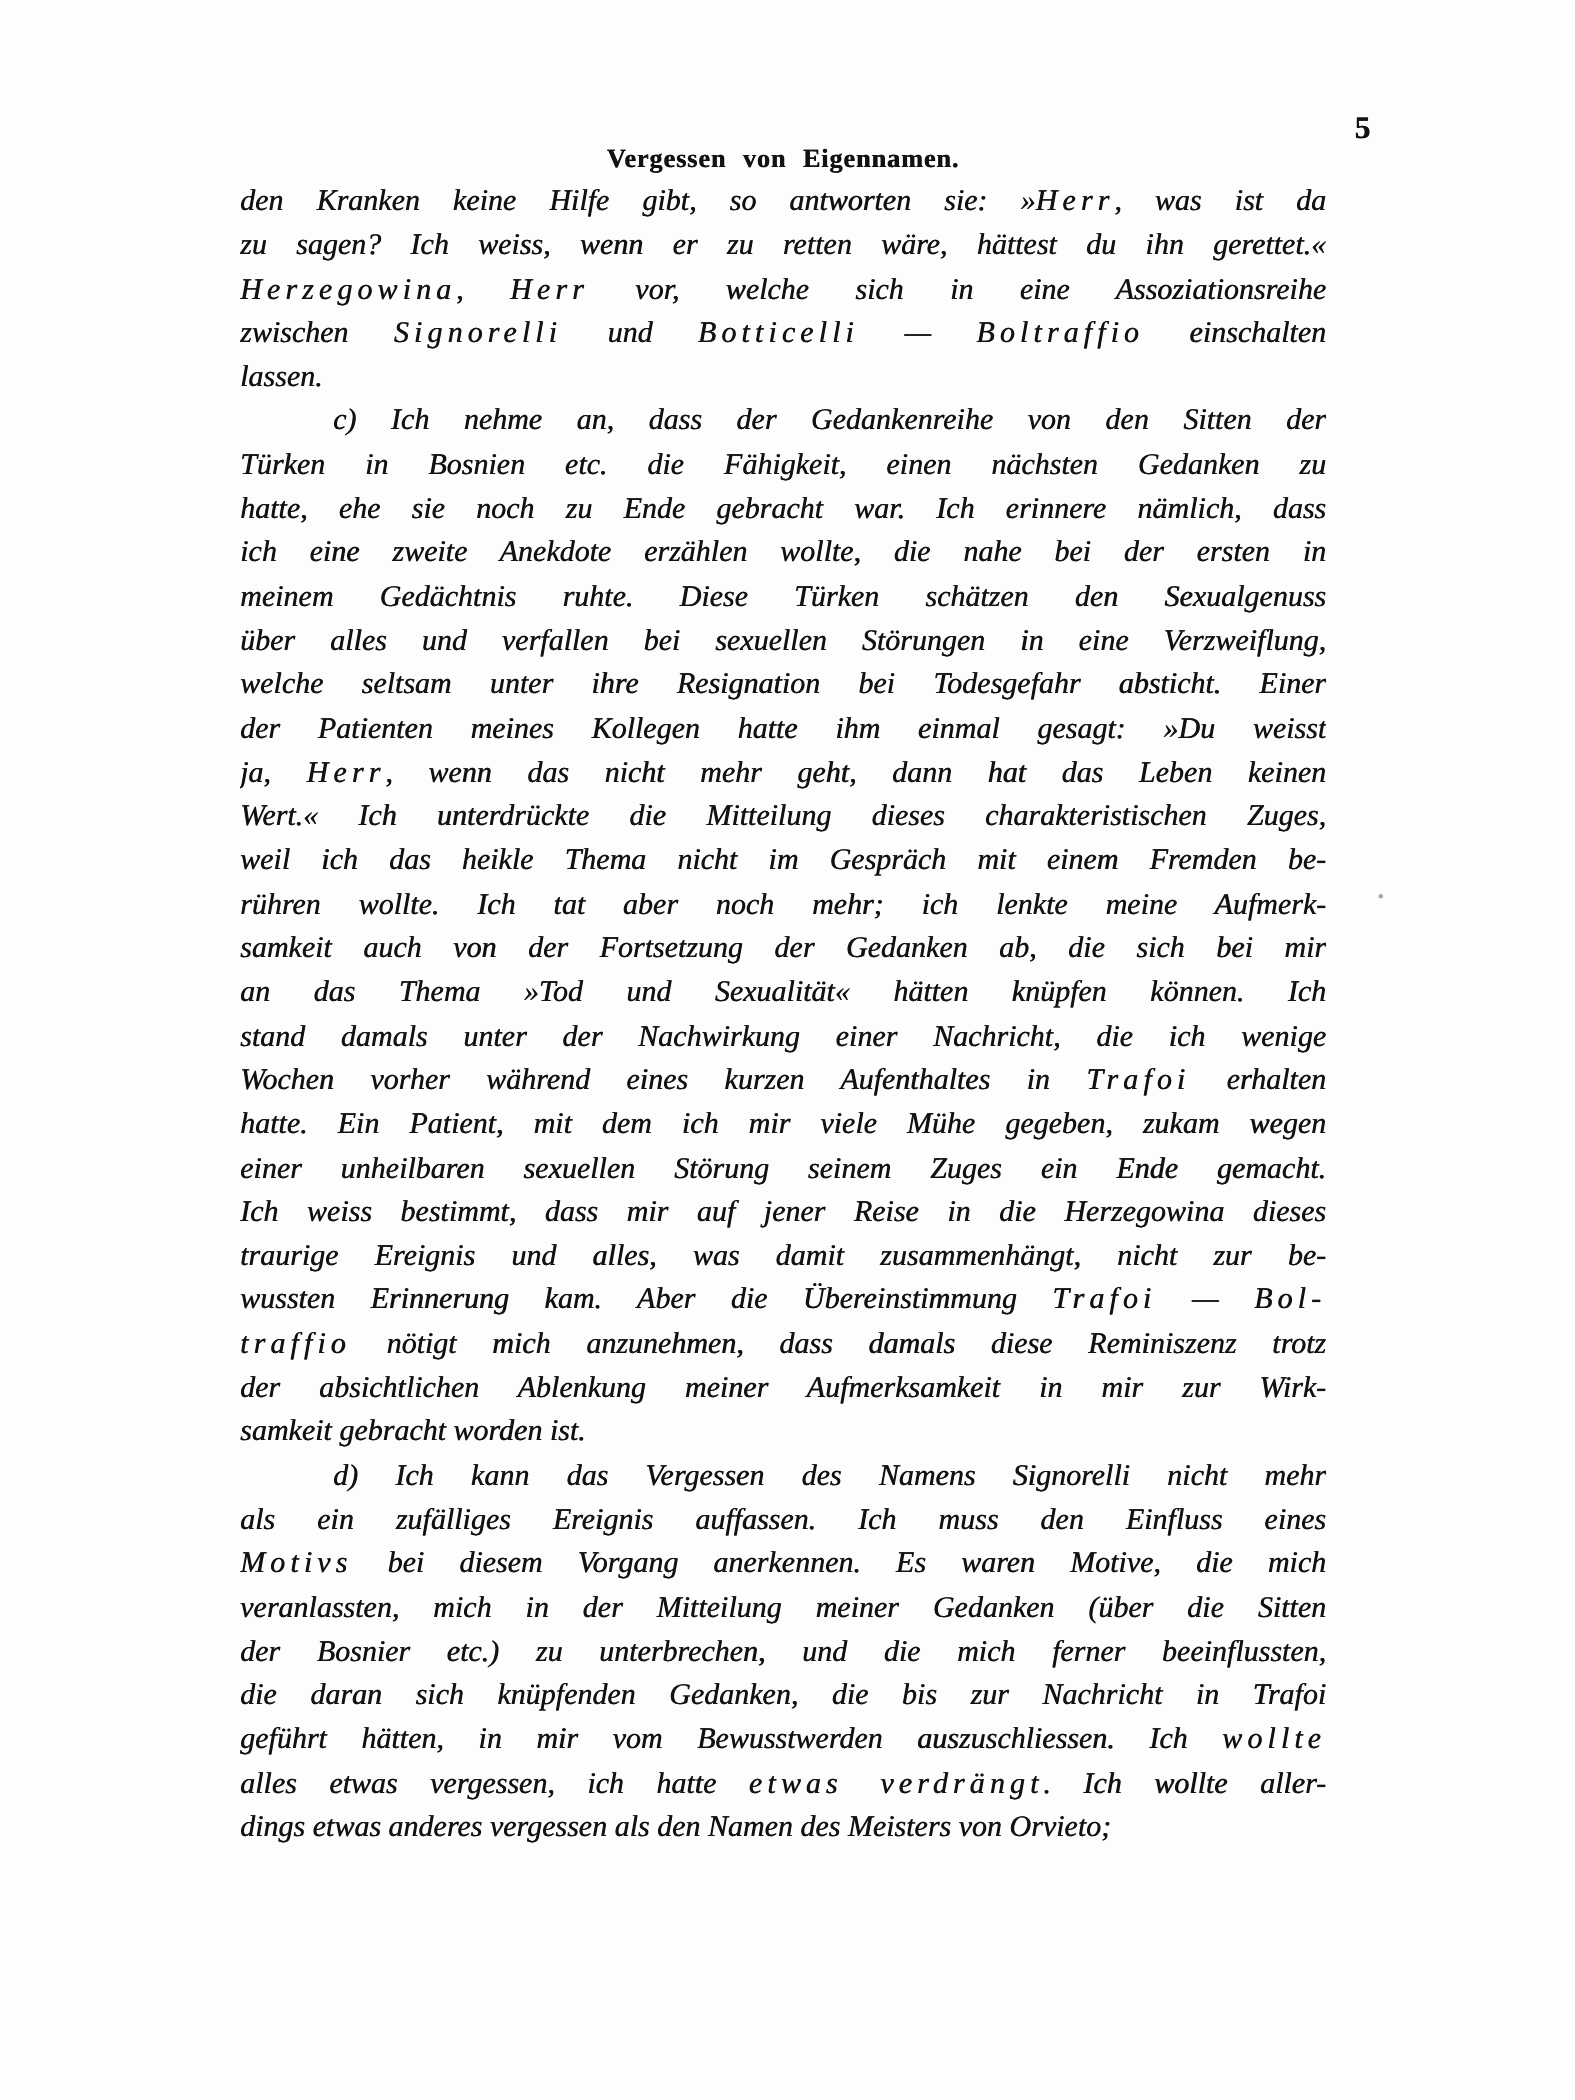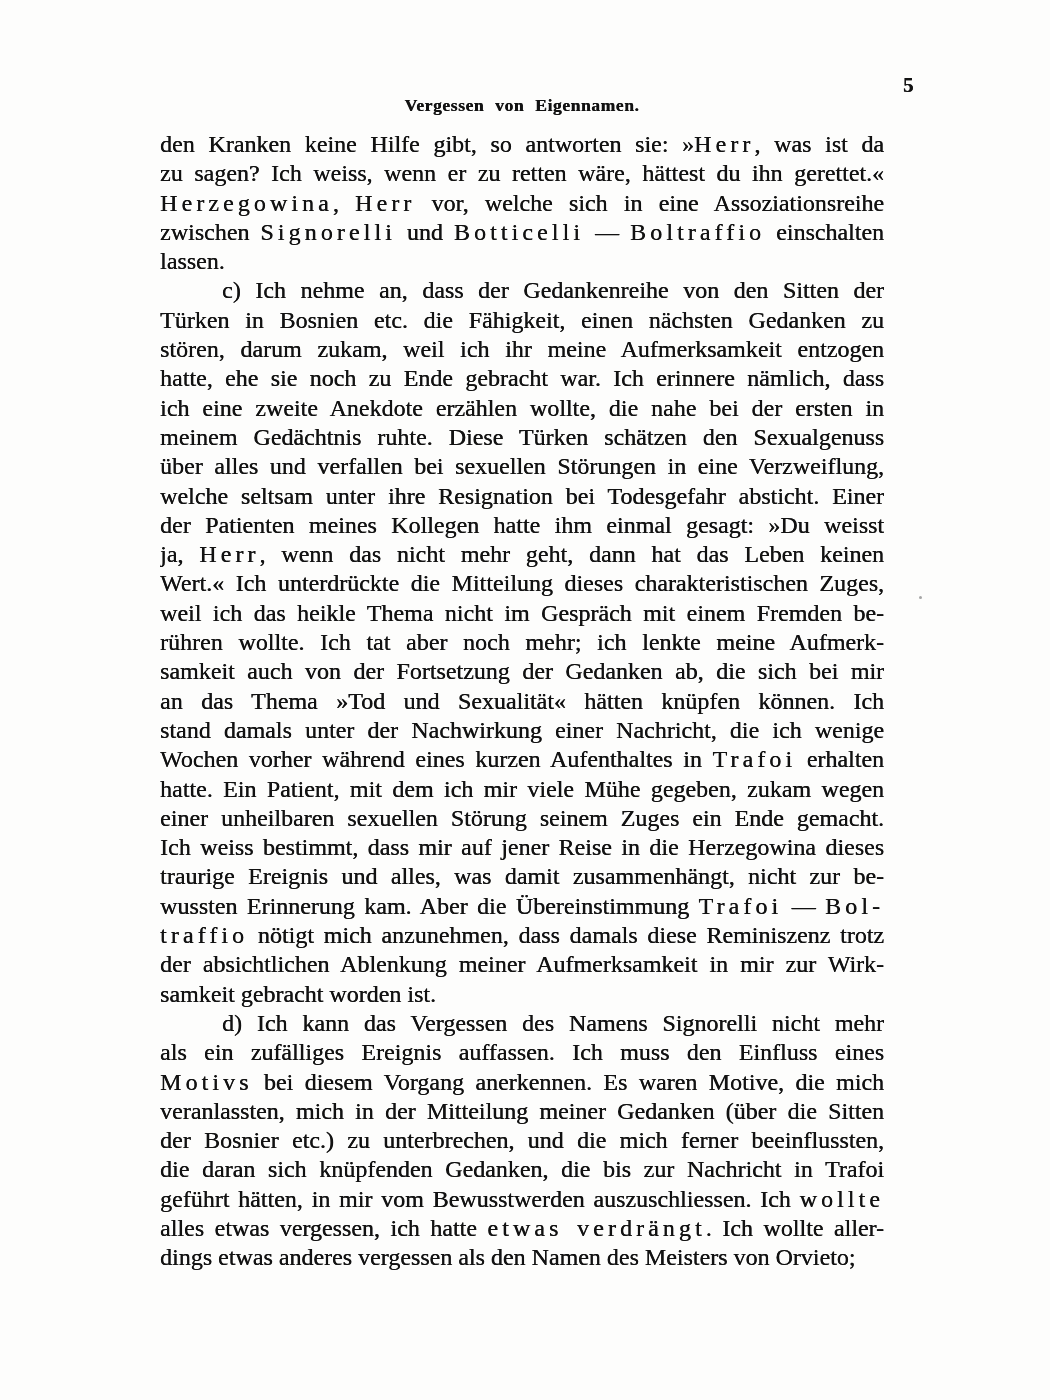--- a/index.html
+++ b/index.html
@@ -29,25 +29,26 @@
     position: absolute;
     top: 73px;
     left: 903px;
     width: 44px;
     font-size: 21px;
     font-weight: bold;
     text-align: left;
   }
   .text-block {
     position: absolute;
-    top: 130px;
+    top: 120px;
     left: 160px;
     width: 724px;
-    font-size: 24px;
+    font-size: 20px;
     line-height: 29.3px;
+    font-style: italic;
   }
   .line {
     height: 29.3px;
     overflow: hidden;
     text-align: justify;
     text-align-last: justify;
   }
   .line.end { text-align-last: left; }
   .line.indent { text-indent: 62px; }
   .sperr { letter-spacing: 0.17em; }
@@ -69,21 +70,20 @@
   <div class="running-head">Vergessen von Eigennamen.</div>
   <div class="page-number">5</div>
   <div class="text-block">
       <div class="line"><span>den Kranken keine Hilfe gibt, so antworten sie: »</span><span class="sperr">Herr</span><span>, was ist da</span></div>
       <div class="line"><span>zu sagen? Ich weiss, wenn er zu retten wäre, hättest du ihn gerettet.«</span></div>
       <div class="line"><span class="sperr">Herzegowina</span><span>, </span><span class="sperr">Herr</span><span> vor, welche sich in eine Assoziationsreihe</span></div>
       <div class="line"><span>zwischen </span><span class="sperr">Signorelli</span><span> und </span><span class="sperr">Botticelli</span><span> — </span><span class="sperr">Boltraffio</span><span> einschalten</span></div>
       <div class="line end"><span>lassen.</span></div>
       <div class="line indent"><span>c) Ich nehme an, dass der Gedankenreihe von den Sitten der</span></div>
       <div class="line"><span>Türken in Bosnien etc. die Fähigkeit, einen nächsten Gedanken zu</span></div>
-      <div class="line"><span>stören, darum zukam, weil ich ihr meine Aufmerksamkeit entzogen</span></div>
       <div class="line"><span>hatte, ehe sie noch zu Ende gebracht war. Ich erinnere nämlich, dass</span></div>
       <div class="line"><span>ich eine zweite Anekdote erzählen wollte, die nahe bei der ersten in</span></div>
       <div class="line"><span>meinem Gedächtnis ruhte. Diese Türken schätzen den Sexualgenuss</span></div>
       <div class="line"><span>über alles und verfallen bei sexuellen Störungen in eine Verzweiflung,</span></div>
       <div class="line"><span>welche seltsam unter ihre Resignation bei Todesgefahr absticht. Einer</span></div>
       <div class="line"><span>der Patienten meines Kollegen hatte ihm einmal gesagt: »Du weisst</span></div>
       <div class="line"><span>ja, </span><span class="sperr">Herr</span><span>, wenn das nicht mehr geht, dann hat das Leben keinen</span></div>
       <div class="line"><span>Wert.« Ich unterdrückte die Mitteilung dieses charakteristischen Zuges,</span></div>
       <div class="line"><span>weil ich das heikle Thema nicht im Gespräch mit einem Fremden be-</span></div>
       <div class="line"><span>rühren wollte. Ich tat aber noch mehr; ich lenkte meine Aufmerk-</span></div>

